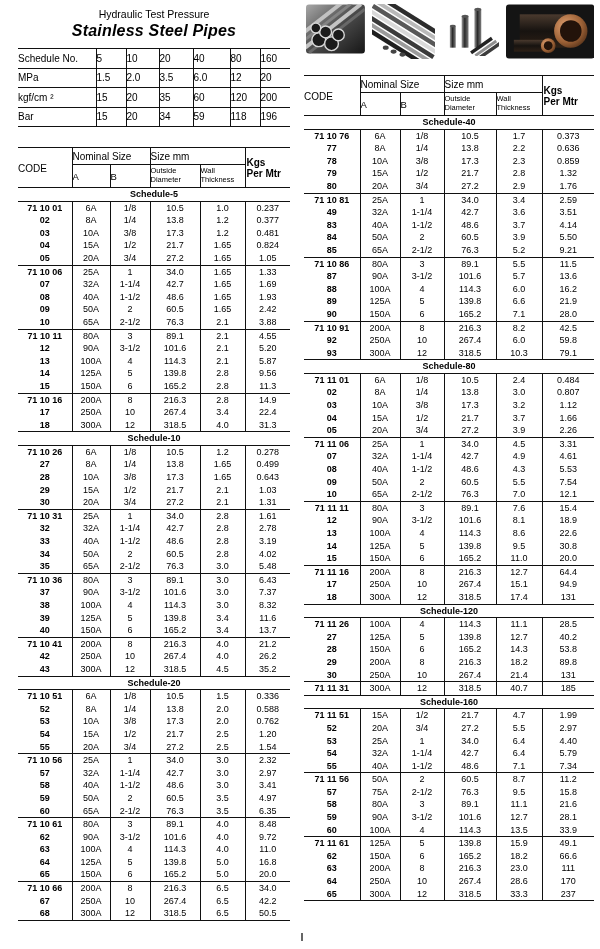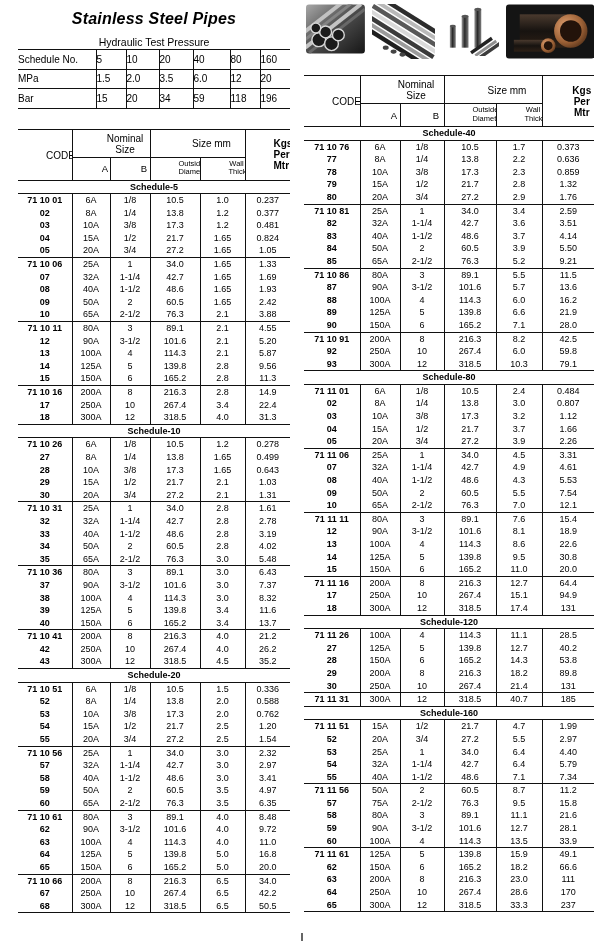--- a/index.html
+++ b/index.html
@@ -28,21 +28,21 @@
     padding:4.5px 0 4px 0;line-height:10px;
   }
   #pressure-table tr:first-child td{border-top:1.4px solid #111;}
   #pressure-table td + td{border-left:1.2px solid #111;}
 
   
   .spec{margin-top:0;}
   #left-table{margin-top:20px;}
   #right-table-wrap{margin-top:11px;}
 
-  .spec thead td{text-align:center;vertical-align:middle;padding-left:28px;}
+  .spec thead td{text-align:left;vertical-align:middle;}
   .spec thead tr.h1 td{border-top:1.6px solid #111;}
   .th-main{font-size:10px;padding:3px 0 2px 0;line-height:11px;}
   .h-group{border-bottom:1.2px solid #111;}
   .th-sub{font-size:7.5px;line-height:8.5px;padding:2px 0 3px 0;white-space:pre-line;}
   .th-ab{font-size:9.5px;padding:4px 0;}
   .th-kgs{font-size:10px;white-space:pre-line;line-height:11px;font-weight:bold;}
   .hdr-end{border-bottom:1.6px solid #111;}
   .vline{border-left:1.2px solid #111;}
 
   .spec tbody td{
@@ -61,23 +61,23 @@
   #photo-strip svg{display:block;}
 
   
   #page-mark{position:absolute;left:301px;top:933px;width:1.5px;height:8px;background:#666;}
 </style>
 </head>
 <body>
 
 <div id="left-col">
 
+  <div id="pressure-title">Hydraulic Test Pressure</div>
+
   <div id="title">Stainless Steel Pipes</div>
-
-  <div id="pressure-title">Hydraulic Test Pressure</div>
 
   <table id="pressure-table">
     <colgroup>
       <col style="width:78px">
         <col style="width:30px">
         <col style="width:33px">
       <col style="width:34px">
         <col style="width:37px">
         <col style="width:30px">
         <col style="width:30px">
@@ -93,20 +93,29 @@
           <td>160</td>
         </tr>
         <tr>
           <td>MPa</td>
           <td>1.5</td>
           <td>2.0</td>
           <td>3.5</td>
           <td>6.0</td>
           <td>12</td>
           <td>20</td>
+        </tr>
+        <tr>
+          <td>kgf/cm ²</td>
+          <td>15</td>
+          <td>20</td>
+          <td>35</td>
+          <td>60</td>
+          <td>120</td>
+          <td>200</td>
         </tr>
         <tr>
           <td>Bar</td>
           <td>15</td>
           <td>20</td>
           <td>34</td>
           <td>59</td>
           <td>118</td>
           <td>196</td>
         </tr>
@@ -749,21 +758,21 @@
           </tr>
           <tr>
             <td class="c-code">71 10 81</td>
             <td class="c-a vline">25A</td>
             <td class="c-b vline">1</td>
             <td class="c-od vline">34.0</td>
             <td class="c-wall vline">3.4</td>
             <td class="c-kgs vline">2.59</td>
           </tr>
           <tr>
-            <td class="c-code">82</td>
+            <td class="c-code">49</td>
             <td class="c-a vline">32A</td>
             <td class="c-b vline">1-1/4</td>
             <td class="c-od vline">42.7</td>
             <td class="c-wall vline">3.6</td>
             <td class="c-kgs vline">3.51</td>
           </tr>
           <tr>
             <td class="c-code">83</td>
             <td class="c-a vline">40A</td>
             <td class="c-b vline">1-1/2</td>

